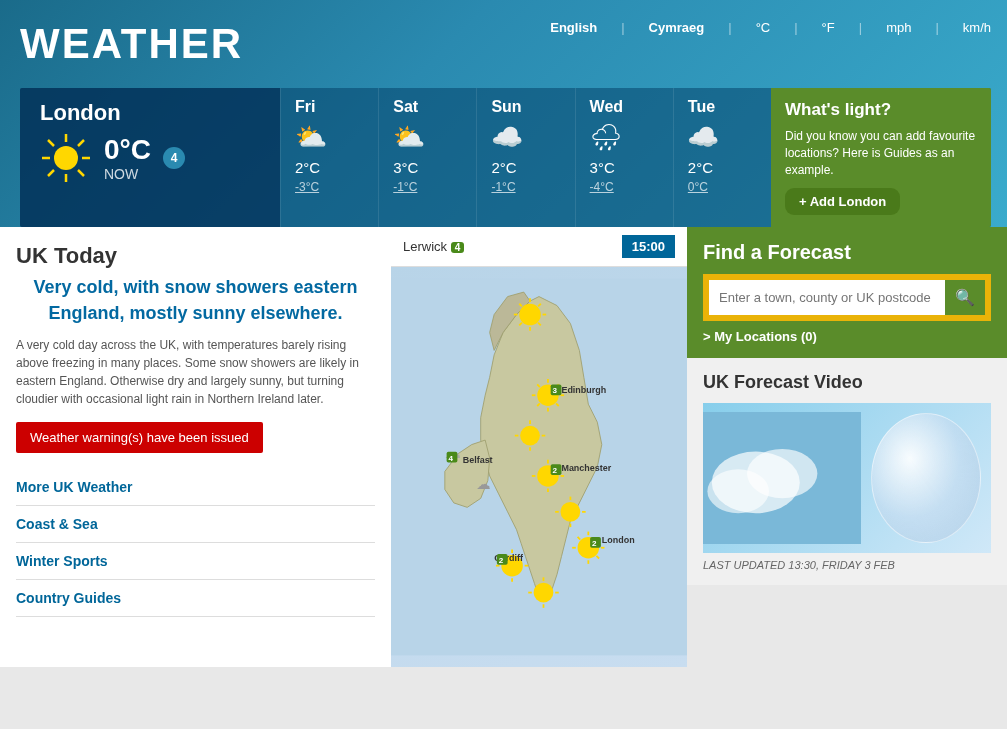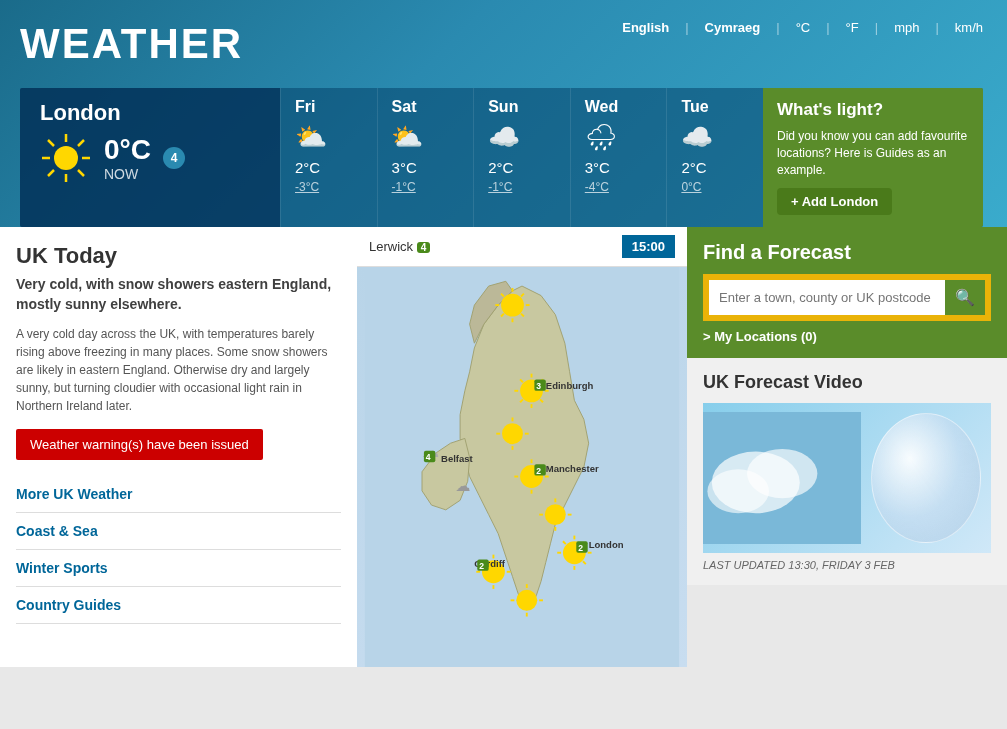--- a/index.html
+++ b/index.html
@@ -1,40 +1,40 @@
 <!DOCTYPE html>
 <html><head>
   <meta charset="utf-8">
   <style>
     * { margin: 0; padding: 0; box-sizing: border-box; }
     body { font-family: Arial, sans-serif; background: #e8e8e8; width: 1007px; }
 
     
     .header {
       background: linear-gradient(135deg, #1a6b8a 0%, #2a8ab0 40%, #3aabcc 100%);
-      padding: 10px 24px 0 20px;
+      padding: 10px 16px 0 20px;
       position: relative;
       overflow: hidden;
     }
     .header-top {
       display: flex;
       justify-content: space-between;
       align-items: flex-start;
     }
     .weather-title {
       color: white;
       font-size: 42px;
       font-weight: bold;
       letter-spacing: 2px;
       padding: 10px 0;
     }
     .header-controls {
       display: flex;
       align-items: center;
-      gap: 16px;
+      gap: 24px;
       font-size: 13px;
       padding-top: 10px;
     }
     .lang-link {
       color: white;
       text-decoration: none;
       font-weight: bold;
     }
     .lang-link.active { font-weight: bold; }
     .separator { color: rgba(255,255,255,0.5); }
@@ -133,40 +133,40 @@
     }
     .whats-this h3 { font-size: 17px; font-weight: bold; margin-bottom: 8px; }
     .whats-this p { font-size: 12px; line-height: 1.4; margin-bottom: 10px; }
     .add-btn {
       background: #4a7a1a;
       border: none;
       color: white;
       padding: 6px 14px;
       font-size: 13px;
       cursor: pointer;
-      border-radius: 4px;
+      border-radius: 9px;
       font-weight: bold;
     }
 
     
     .main-content {
       display: flex;
       gap: 0;
       background: #e8e8e8;
     }
 
     
     .left-panel {
       flex: 1;
       padding: 16px;
       background: white;
       margin: 0;
     }
     .uk-today-header { font-size: 22px; font-weight: bold; color: #333; margin-bottom: 6px; }
-    .uk-today-summary { font-size: 14px; font-weight: bold; color: #404040; margin-bottom: 10px; line-height: 1.4; }
+    .uk-today-summary { font-size: 18px; font-weight: bold; color: #0369a1; margin-bottom: 10px; line-height: 1.4; text-align: center; }
     .uk-today-desc { font-size: 12px; color: #555; line-height: 1.5; margin-bottom: 14px; }
     .warning-btn {
       background: #cc0000;
       color: white;
       border: none;
       padding: 8px 14px;
       font-size: 13px;
       cursor: pointer;
       margin-bottom: 16px;
       border-radius: 2px;
@@ -176,21 +176,21 @@
       color: #006699;
       text-decoration: none;
       font-size: 14px;
       padding: 10px 0;
       border-bottom: 1px solid #ddd;
       font-weight: bold;
     }
 
     
     .map-area {
-      width: 330px;
+      width: 296px;
       flex-shrink: 0;
       position: relative;
       background: #404040;
       overflow: hidden;
     }
     .map-header {
       display: flex;
       justify-content: space-between;
       align-items: center;
       padding: 8px 12px;

